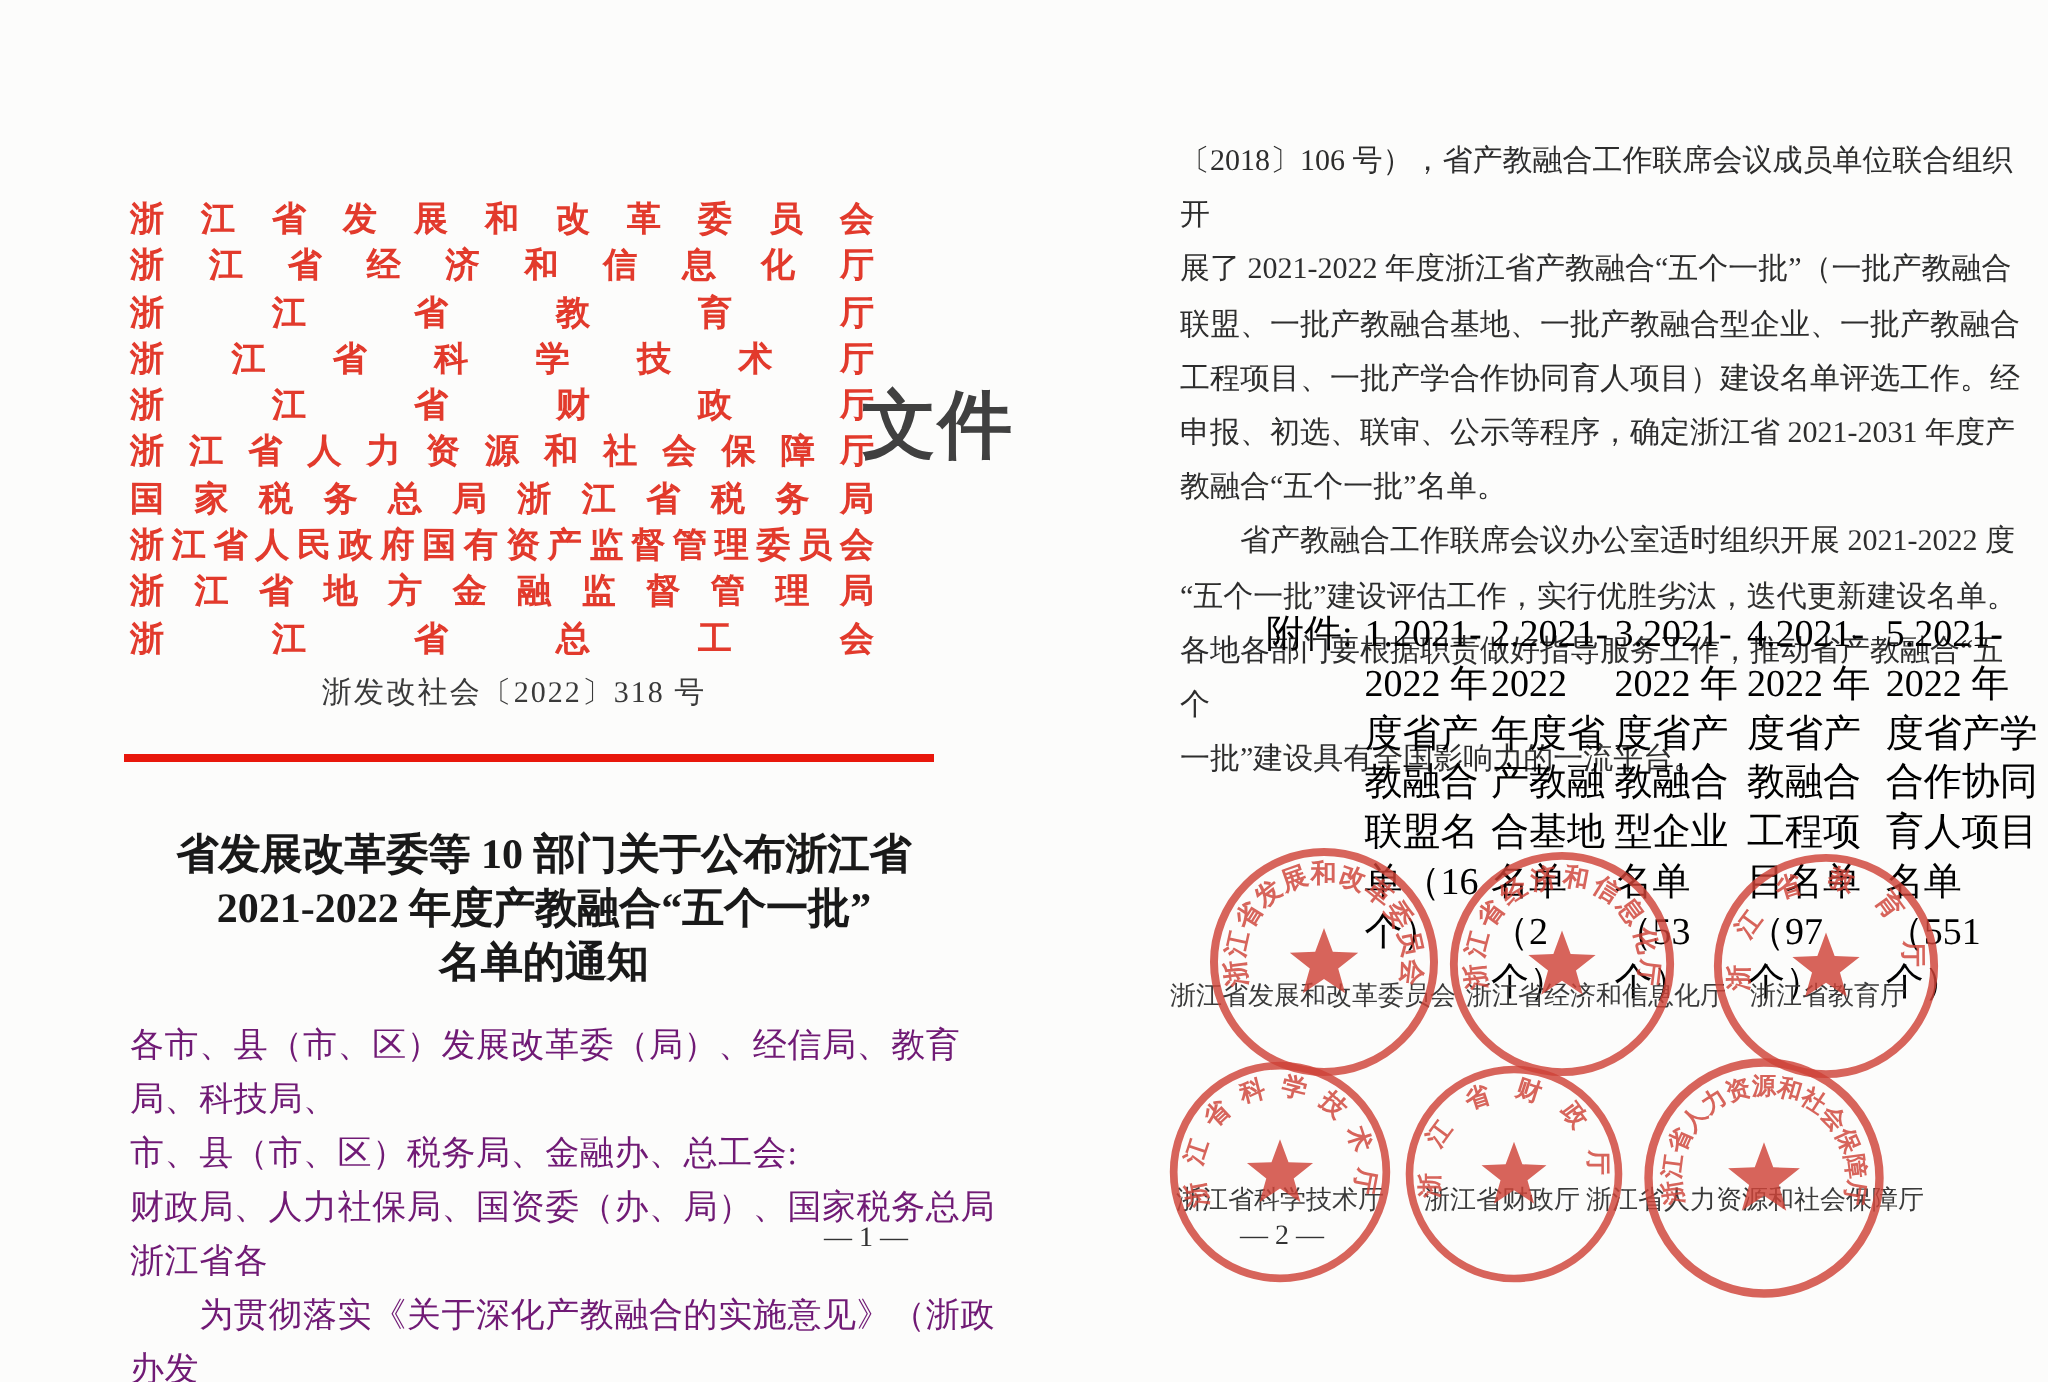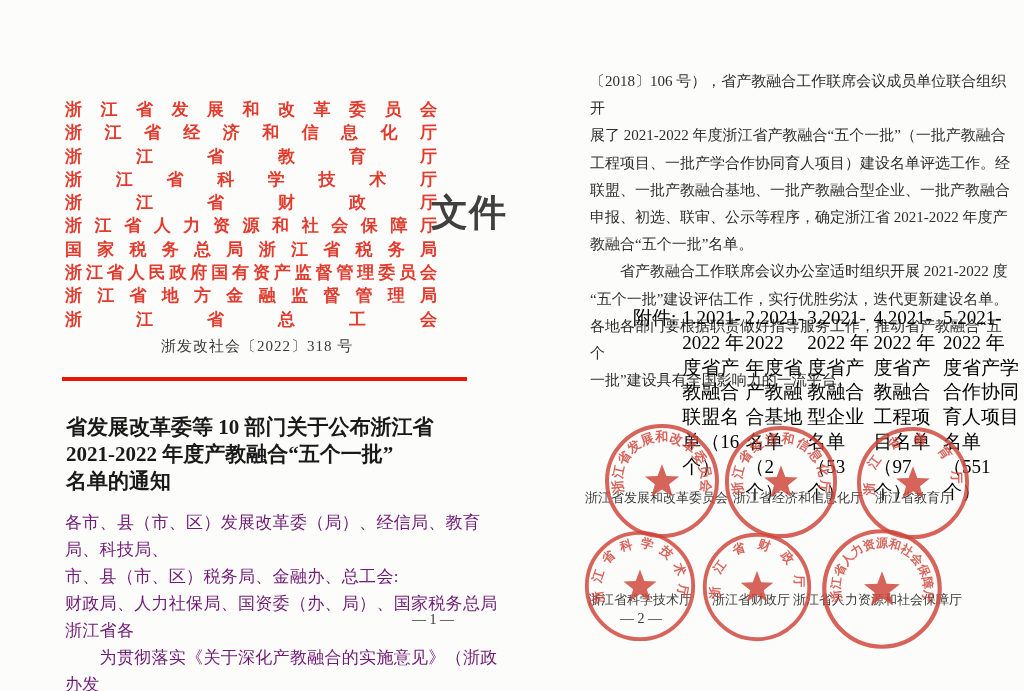--- a/index.html
+++ b/index.html
@@ -18,21 +18,21 @@
   .dept-line{
     font-size:17px;font-weight:700;color:#e23a2c;line-height:23.3px;height:23.3px;
     text-align:justify;text-align-last:justify;text-justify:inter-character;
     white-space:nowrap;
   }
   .doc-type{position:absolute;left:371px;top:188px;font-size:37px;font-weight:700;
     color:#404040;letter-spacing:1px;white-space:nowrap;}
   .doc-number{position:absolute;left:0;top:337px;width:394px;text-align:center;
     font-size:15px;color:#3a3a3a;letter-spacing:1px;}
   .red-rule{position:absolute;left:2px;top:377px;width:405px;height:4px;background:#e8170c;}
-  .title{position:absolute;left:6px;top:414px;width:412px;
+  .title{position:absolute;left:6px;top:414px;width:412px;text-align:center;
     font-size:21px;font-weight:700;color:#191919;line-height:27px;}
   .body1{position:absolute;left:5px;top:509px;width:442px;font-size:17px;
     line-height:27px;letter-spacing:0.3px;color:#701a75;}
   .pageno-1{position:absolute;left:352px;top:612px;font-size:14px;color:#333;}
 
   
   .body2{position:absolute;left:15px;top:68px;width:420px;font-size:15px;
     line-height:27.2px;color:#2d2d2d;}
   .attach{position:absolute;left:58px;top:306px;display:flex;font-size:19px;
     line-height:24.8px;color:#000000;z-index:1;}
@@ -97,23 +97,23 @@
     </div>
 
     <div class="pageno-1">— 1 —</div>
   </div>
 
   <div class="page page-right">
 
     <div class="body2">
       <div>〔2018〕106 号），省产教融合工作联席会议成员单位联合组织开</div>
       <div>展了 2021-2022 年度浙江省产教融合“五个一批”（一批产教融合</div>
+      <div>联盟、一批产教融合基地、一批产教融合型企业、一批产教融合</div>
       <div>工程项目、一批产学合作协同育人项目）建设名单评选工作。经</div>
-      <div>联盟、一批产教融合基地、一批产教融合型企业、一批产教融合</div>
-      <div>申报、初选、联审、公示等程序，确定浙江省 2021-2022 年度产</div>
+      <div>申报、初选、联审、公示等程序，确定浙江省 2021-2031 年度产</div>
       <div>教融合“五个一批”名单。</div>
       <div>　　省产教融合工作联席会议办公室适时组织开展 2021-2022 度</div>
       <div>“五个一批”建设评估工作，实行优胜劣汰，迭代更新建设名单。</div>
       <div>各地各部门要根据职责做好指导服务工作，推动省产教融合“五个</div>
       <div>一批”建设具有全国影响力的一流平台。</div>
     </div>
 
     <div class="attach">
       <div class="attach-label">附件:</div>
       <div class="attach-items">

